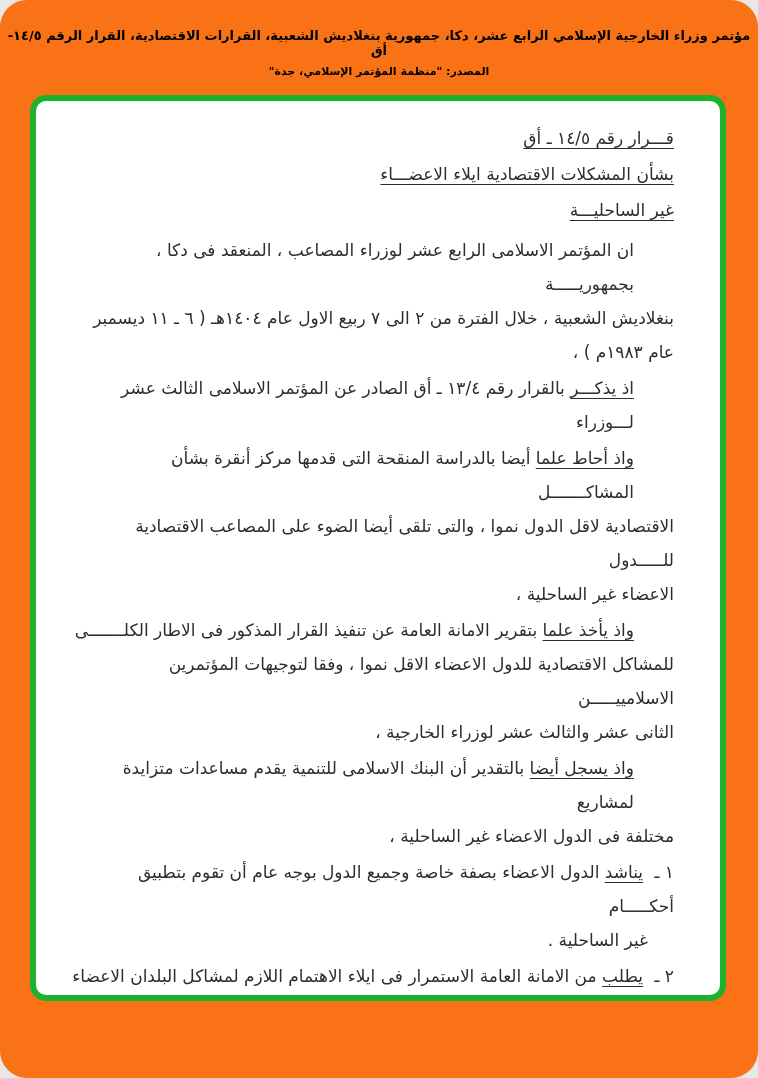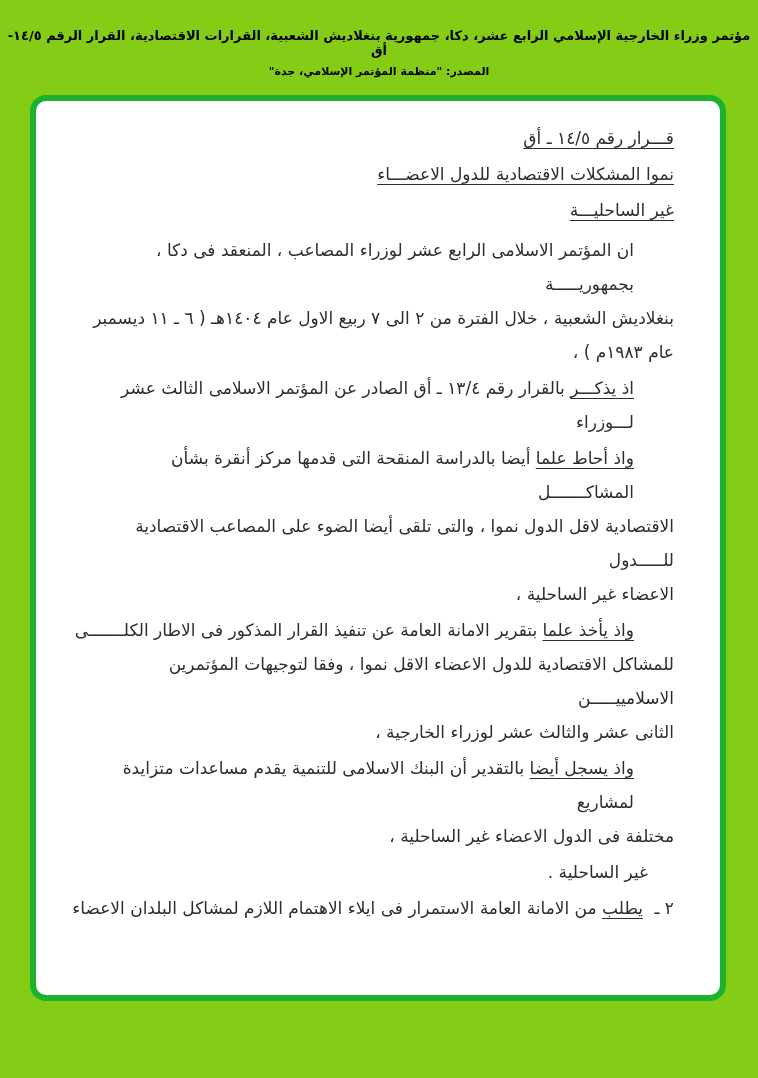--- a/index.html
+++ b/index.html
@@ -1,18 +1,18 @@
 <!DOCTYPE html>
 <html lang="ar"><head>
 <meta charset="utf-8">
 <style>
   html,body{margin:0;padding:0;background:#e8e8e8;}
   .page{
-    width:758px;height:1078px;background:#84cc16;position:relative;
-    font-family:"DejaVu Sans", sans-serif;overflow:hidden;margin:0 auto;
+    width:758px;height:1078px;background:#f97316;position:relative;
+    font-family:"DejaVu Sans", sans-serif;overflow:hidden;margin:0 auto;border-radius:27px;
   }
   .doc-header{
     position:absolute;top:28px;left:0;right:0;text-align:center;
     direction:rtl;color:#000;font-weight:bold;
   }
   .doc-header .h1{font-size:13px;letter-spacing:0;}
   .doc-header .h2{font-size:11px;margin-top:7px;}
   .green-box{
     position:absolute;top:95px;left:30px;width:684px;height:894px;
     border:6px solid #1cb22e;border-radius:16px;background:#fff;
@@ -38,21 +38,21 @@
   <header class="doc-header">
     <div class="h1">مؤتمر وزراء الخارجية الإسلامي الرابع عشر، دكا، جمهورية بنغلاديش الشعبية، القرارات الاقتصادية، القرار الرقم ١٤/٥-أق</div>
     <div class="h2">المصدر: "منظمة المؤتمر الإسلامي، جدة"</div>
   </header>
 
   <div class="green-box">
     <div class="content">
 
       <div class="titles">
         <div class="title u">قـــرار رقم ١٤/٥ ـ أق</div>
-        <div class="title u">نموا المشكلات الاقتصادية للدول الاعضـــاء</div>
+        <div class="title u">بشأن المشكلات الاقتصادية ايلاء الاعضـــاء</div>
         <div class="title u">غير الساحليـــة</div>
       </div>
 
       <div class="para">
         <div class="line first-indent">ان المؤتمر الاسلامى الرابع عشر لوزراء المصاعب ، المنعقد فى دكا ، بجمهوريـــــة</div>
         <div class="line">بنغلاديش الشعبية ، خلال الفترة من ٢ الى ٧ ربيع الاول عام ١٤٠٤هـ ( ٦ ـ ١١ ديسمبر</div>
         <div class="line">عام ١٩٨٣م ) ،</div>
       </div>
 
       <div class="para">
@@ -82,20 +82,25 @@
 
       <div class="para">
         <div class="line first-indent">
           <span class="u">واذ يسجل أيضا</span>
           <span>بالتقدير أن البنك الاسلامى للتنمية يقدم مساعدات متزايدة لمشاريع</span>
         </div>
         <div class="line">مختلفة فى الدول الاعضاء غير الساحلية ،</div>
       </div>
 
       <div class="item">
+        <div class="line">
+          <span class="marker">١ ـ</span>
+          <span class="u">يناشد</span>
+          <span>الدول الاعضاء بصفة خاصة وجميع الدول بوجه عام أن تقوم بتطبيق أحكـــــام</span>
+        </div>
         <div class="line cont">غير الساحلية .</div>
       </div>
 
       <div class="item">
         <div class="line">
           <span class="marker">٢ ـ</span>
           <span class="u">يطلب</span>
           <span>من الامانة العامة الاستمرار فى ايلاء الاهتمام اللازم لمشاكل البلدان الاعضاء</span>
         </div>
 

